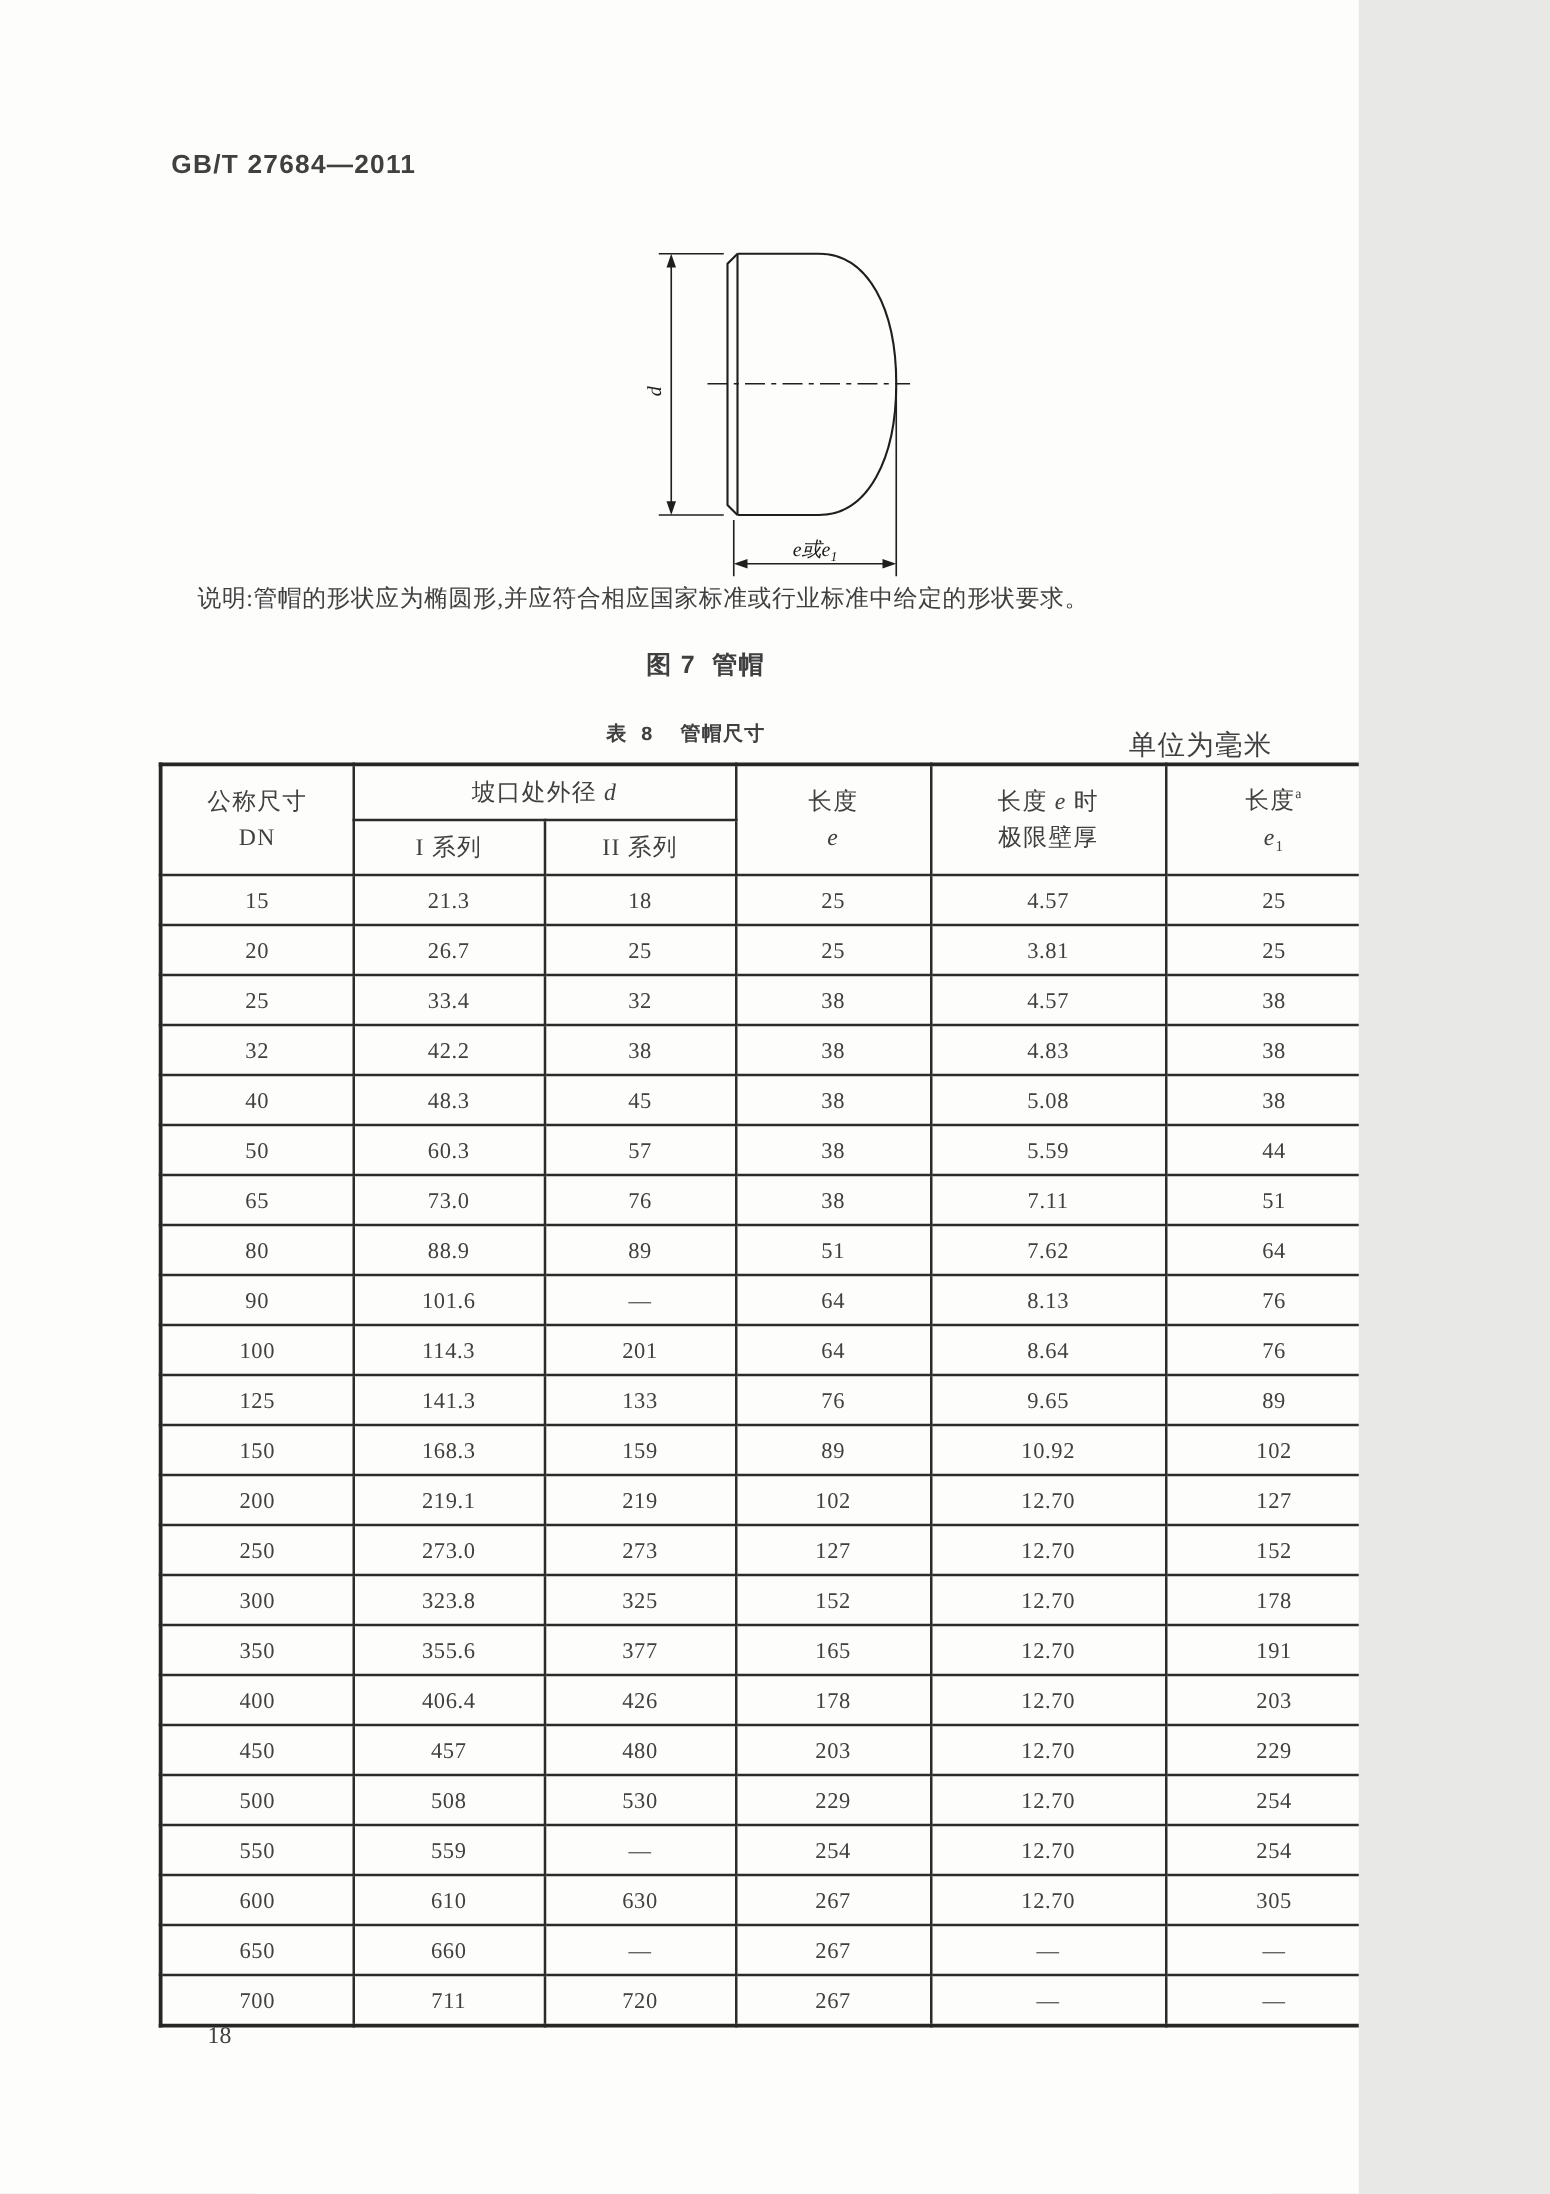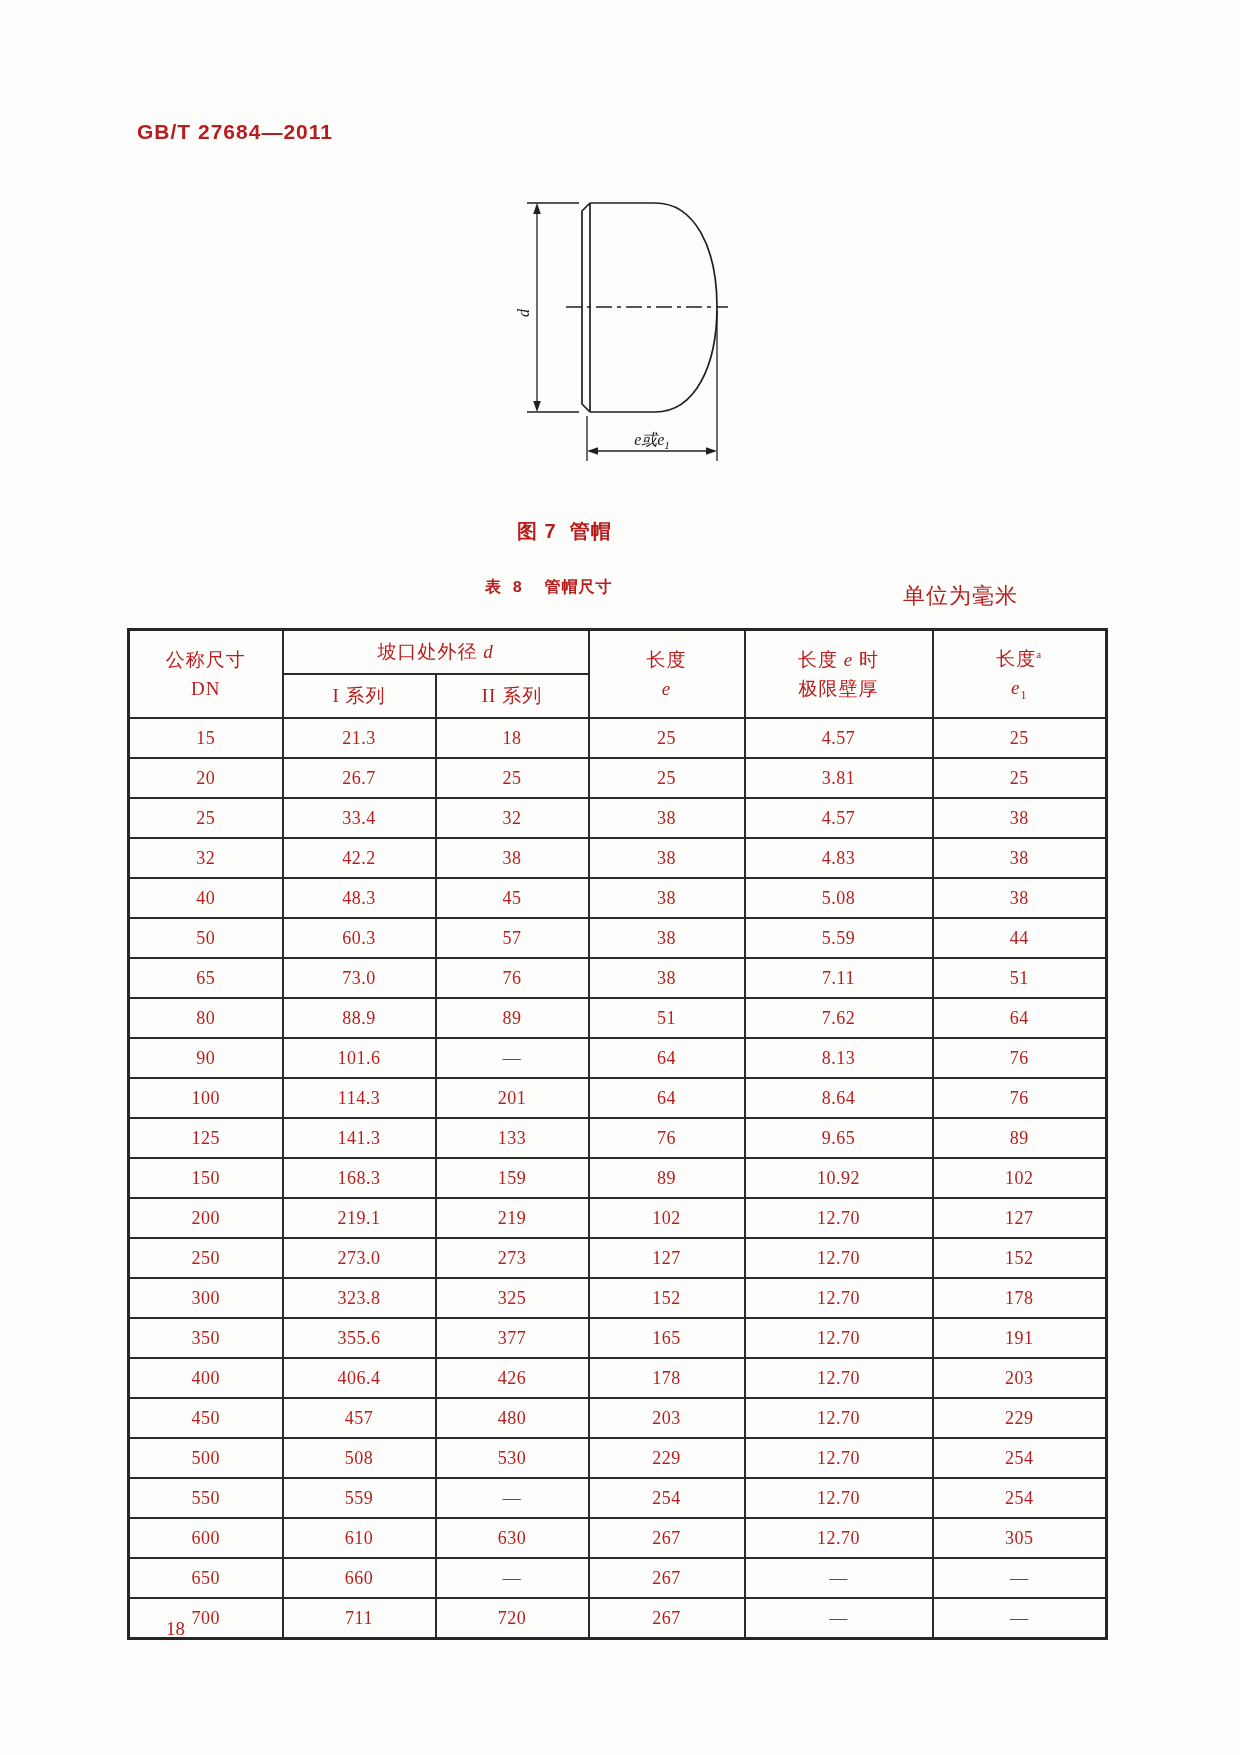--- a/index.html
+++ b/index.html
@@ -1,20 +1,20 @@
 <!DOCTYPE html>
 <html><head>
 <meta charset="utf-8">
 <style>
   html,body{margin:0;padding:0;background:#e8e8e6;}
   .page{
     position:relative;
-    width:1240px;height:1755px;
+    width:1087px;height:1755px;
     background:#fdfdfc;
-    color:#b91c1c;
+    color:#404040;
     font-family:"Liberation Serif","DejaVu Serif",serif;
     overflow:hidden;
   }
   .doc-header{
     position:absolute;left:137px;top:120px;
     font-family:"Liberation Sans","DejaVu Sans",sans-serif;
     font-weight:bold;font-size:21px;letter-spacing:1px;
     white-space:pre;
   }
   .figure-wrap{position:absolute;left:430px;top:168px;width:320px;height:300px;}
@@ -31,21 +31,21 @@
   .table-title{
     position:absolute;left:485px;top:577px;
     font-family:Liberation Mono, monospace;
     font-weight:bold;font-size:16px;white-space:pre;letter-spacing:1px;
   }
   .unit-label{
     position:absolute;left:903px;top:581px;
     font-size:22px;letter-spacing:1px;white-space:pre;
   }
   table.dims{
-    position:absolute;left:127px;top:628px;
+    position:absolute;left:127px;top:610px;
     width:978px;
     border-collapse:collapse;
     table-layout:fixed;
     font-size:18px;
   }
   table.dims col.c1{width:154px;}
   table.dims col.c2{width:153px;}
   table.dims col.c3{width:153px;}
   table.dims col.c4{width:156px;}
   table.dims col.c5{width:188px;}
@@ -97,20 +97,21 @@
 
       <path class="drawing-thin" d="M 157 248 V 293"></path>
       <path class="drawing-thin" d="M 287 143 V 293"></path>
       <path class="drawing-thin" d="M 162 283 H 282"></path>
       <polygon class="arrowhead" points="157,283 168,279.2 168,286.8"></polygon>
       <polygon class="arrowhead" points="287,283 276,279.2 276,286.8"></polygon>
       <text class="dim-text" x="222" y="277" text-anchor="middle"><tspan>e或e</tspan><tspan dy="4" font-size="11">1</tspan></text>
     </svg>
   </div>
 
+  <div class="note-line">说明:管帽的形状应为椭圆形,并应符合相应国家标准或行业标准中给定的形状要求。</div>
 
   <div class="fig-caption">图 7  管帽</div>
 
   <div class="table-title">表 8  管帽尺寸</div>
   <div class="unit-label">单位为毫米</div>
 
   <table class="dims">
     <colgroup>
       <col class="c1">
         <col class="c2">

